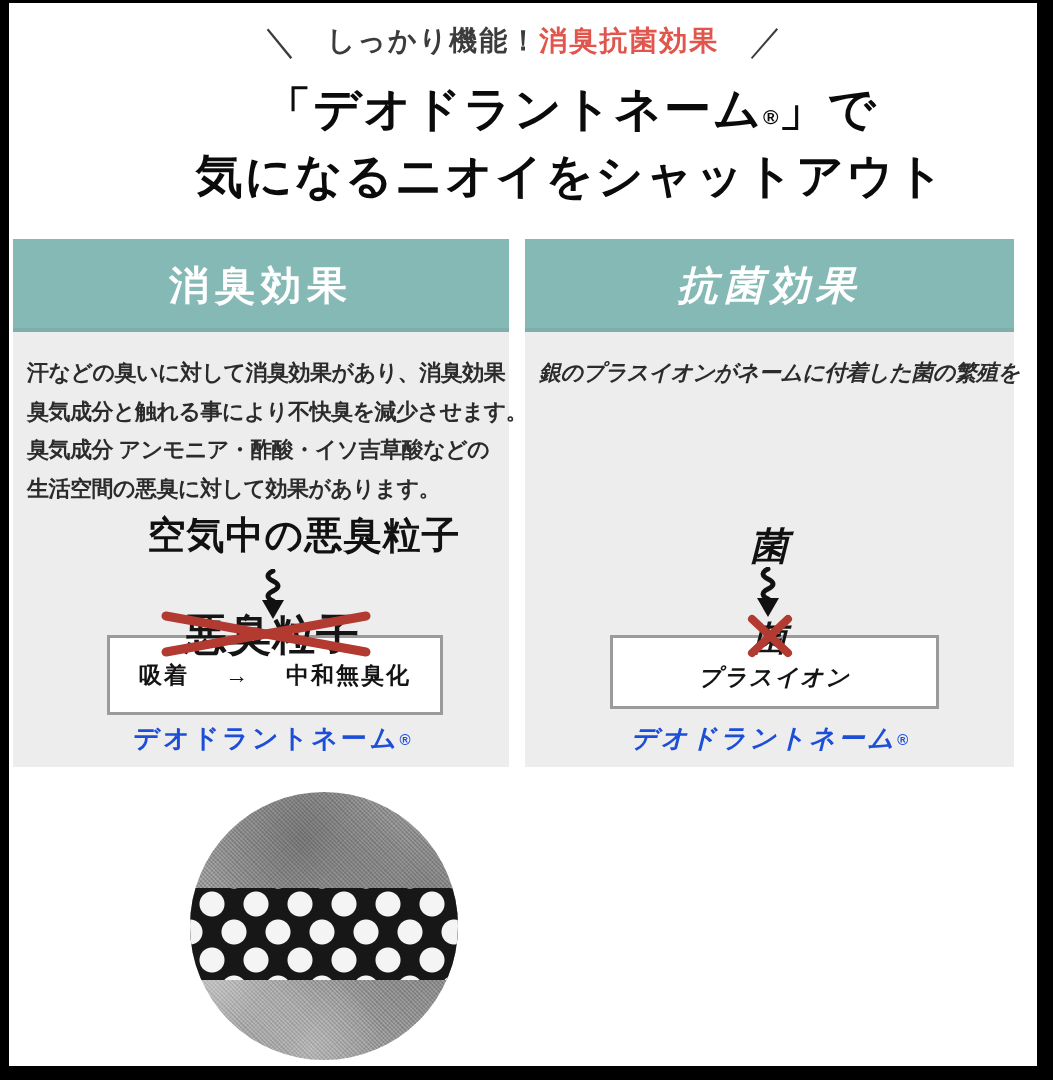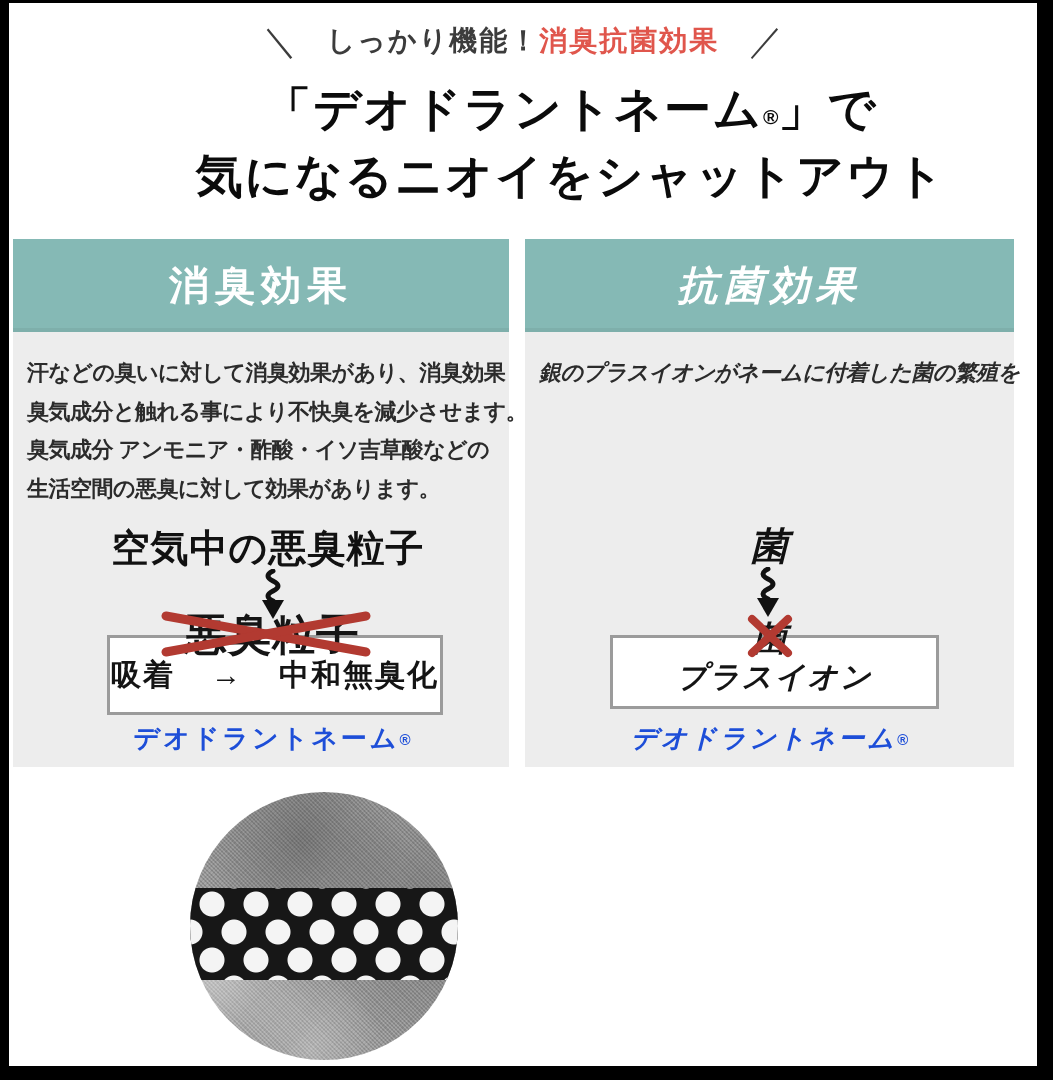--- a/index.html
+++ b/index.html
@@ -28,39 +28,39 @@
                 color:#ffffff;font-size:40px;font-weight:800;letter-spacing:6px;
                 box-shadow:inset 0 -4px 0 rgba(0,0,0,0.05);}
   .panel-body{position:absolute;top:93px;left:0;right:0;bottom:0;background:#ededed;}
   .body-text{position:absolute;top:22px;left:14px;right:6px;
              font-size:22px;line-height:38.5px;font-weight:600;color:#2b2b2b;letter-spacing:-0.5px;}
   .body-line{white-space:nowrap;}
 
   
   .diag-heading{position:absolute;left:0;width:100%;text-align:center;
                 font-size:38px;font-weight:800;color:#111;letter-spacing:1px;}
-  .panel-left  .diag-heading{top:284px;padding-left:14px;box-sizing:border-box;}
+  .panel-left  .diag-heading{top:271px;padding-left:14px;box-sizing:border-box;margin-left:36px;}
   .panel-right .diag-heading{top:282px;}
   .squiggle{position:absolute;}
   .panel-left  .squiggle{top:330px;left:244px;}
   .panel-right .squiggle{top:328px;left:227px;}
 
   .crossed-wide{position:absolute;top:367px;left:0;width:100%;text-align:center;
                 padding-left:22px;box-sizing:border-box;z-index:2;}
   .crossed-wrap{position:relative;display:inline-block;}
   .crossed-wide .crossed-text{font-size:43px;font-weight:800;color:#151515;letter-spacing:1px;}
   .xmark-wide{position:absolute;left:-24px;top:4px;}
 
   .crossed-small{position:absolute;top:377px;left:0;width:100%;text-align:center;z-index:2;}
   .crossed-small .crossed-text{font-size:34px;font-weight:800;color:#151515;}
   .xmark-small{position:absolute;left:-8px;top:-3px;}
 
   .diag-box{position:absolute;top:396px;height:74px;background:#ffffff;border:3px solid #9b9b9b;
             display:flex;align-items:center;justify-content:center;z-index:1;
-            font-size:30px;font-weight:800;color:#141414;letter-spacing:2px;}
+            font-size:23px;font-weight:800;color:#141414;letter-spacing:2px;}
   .panel-left  .diag-box{left:94px;width:330px;gap:36px;}
   .panel-right .diag-box{left:79px;width:329px;padding-top:10px;box-sizing:border-box;margin-left:6px;}
   .box-arrow{font-weight:700;}
 
   .caption{position:absolute;top:482px;left:0;width:100%;text-align:center;
            font-size:26px;font-weight:700;color:#1d4ed8;letter-spacing:3px;}
   .panel-left .caption{padding-left:22px;box-sizing:border-box;}
   .cap-reg{font-size:15px;vertical-align:2px;letter-spacing:0;}
 
   

